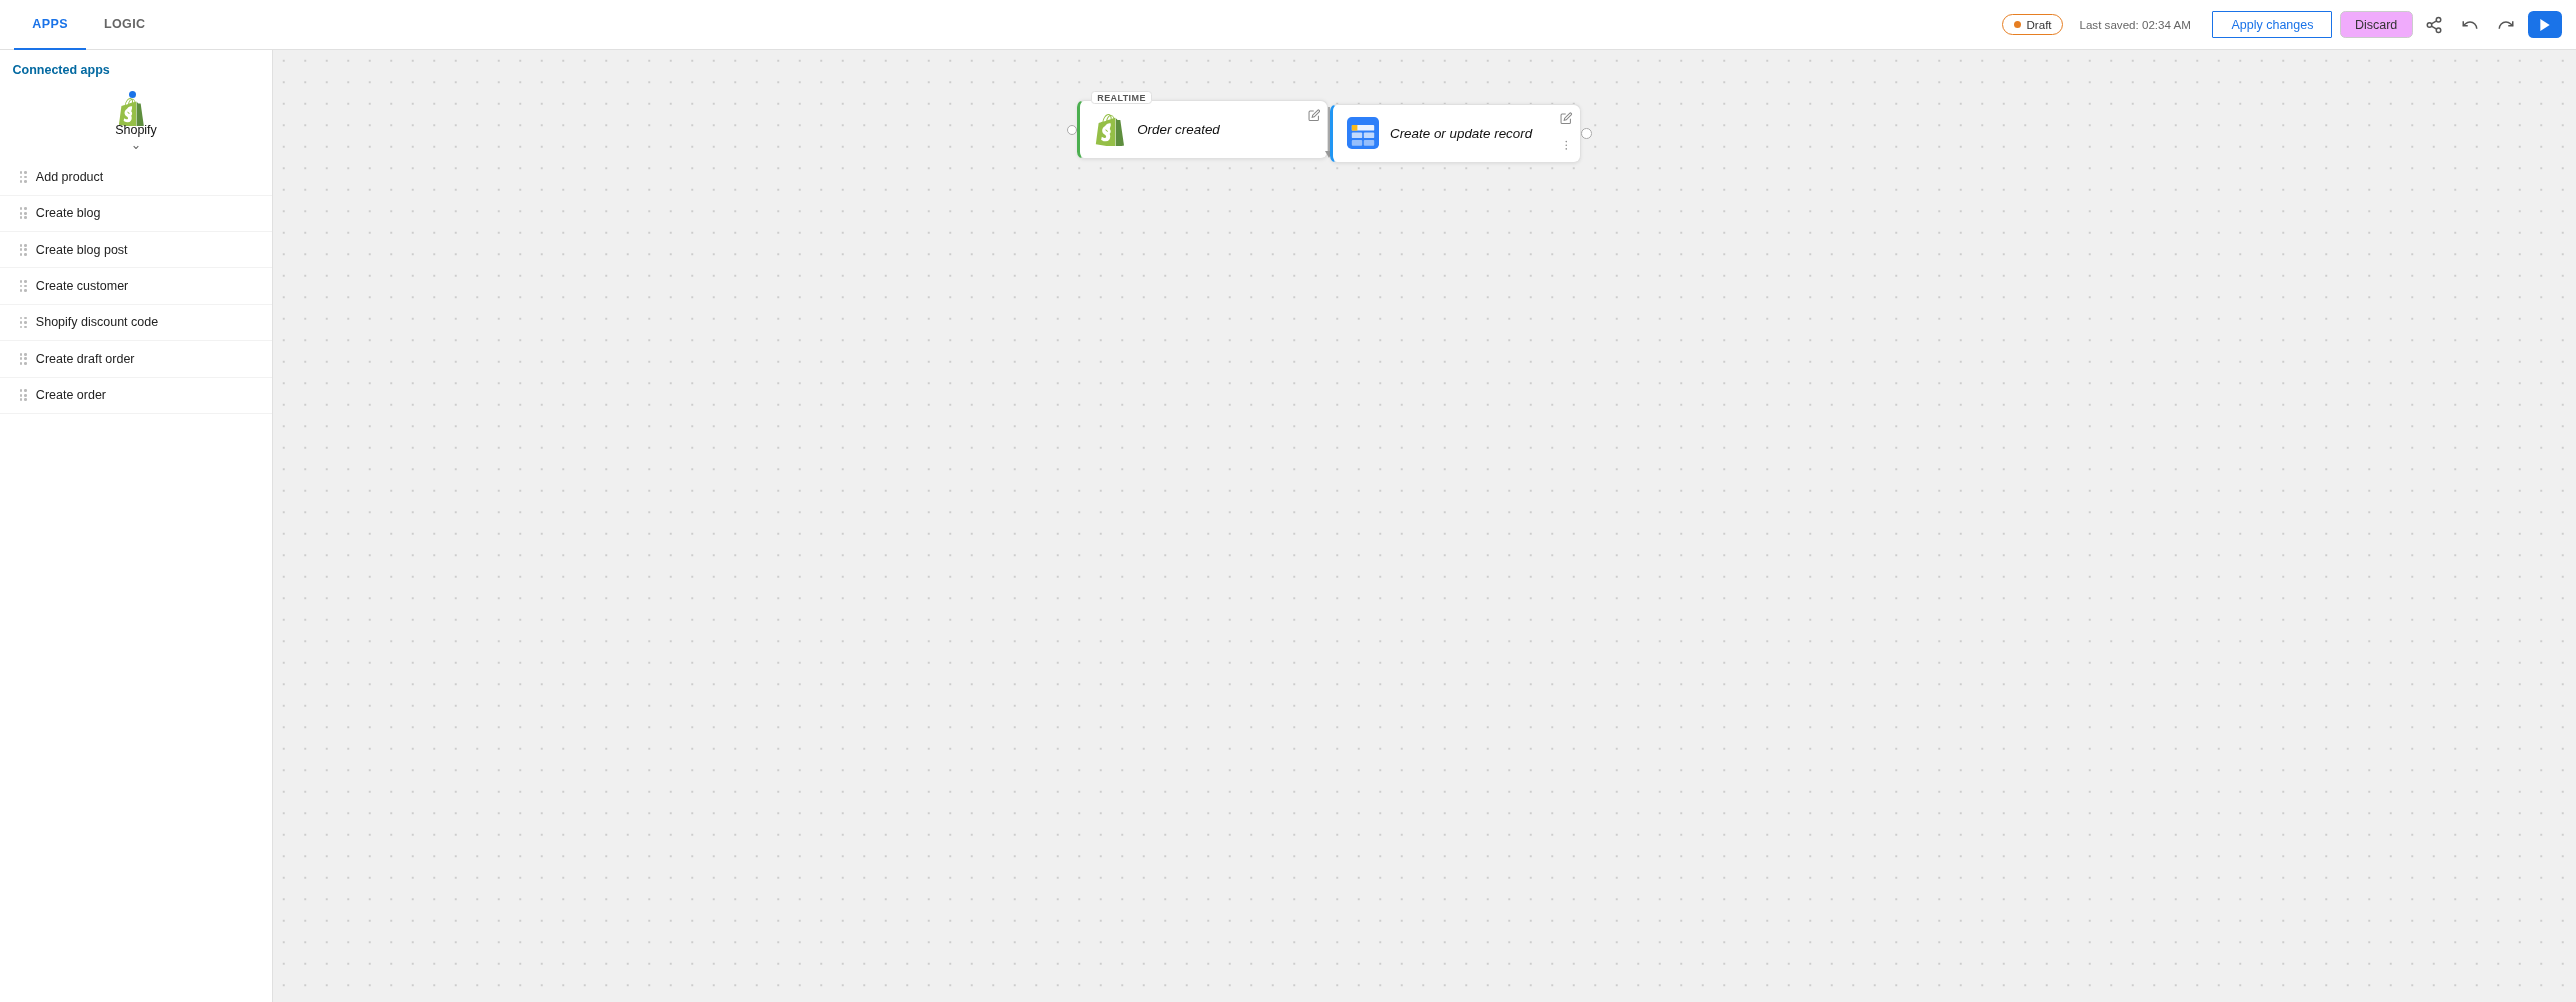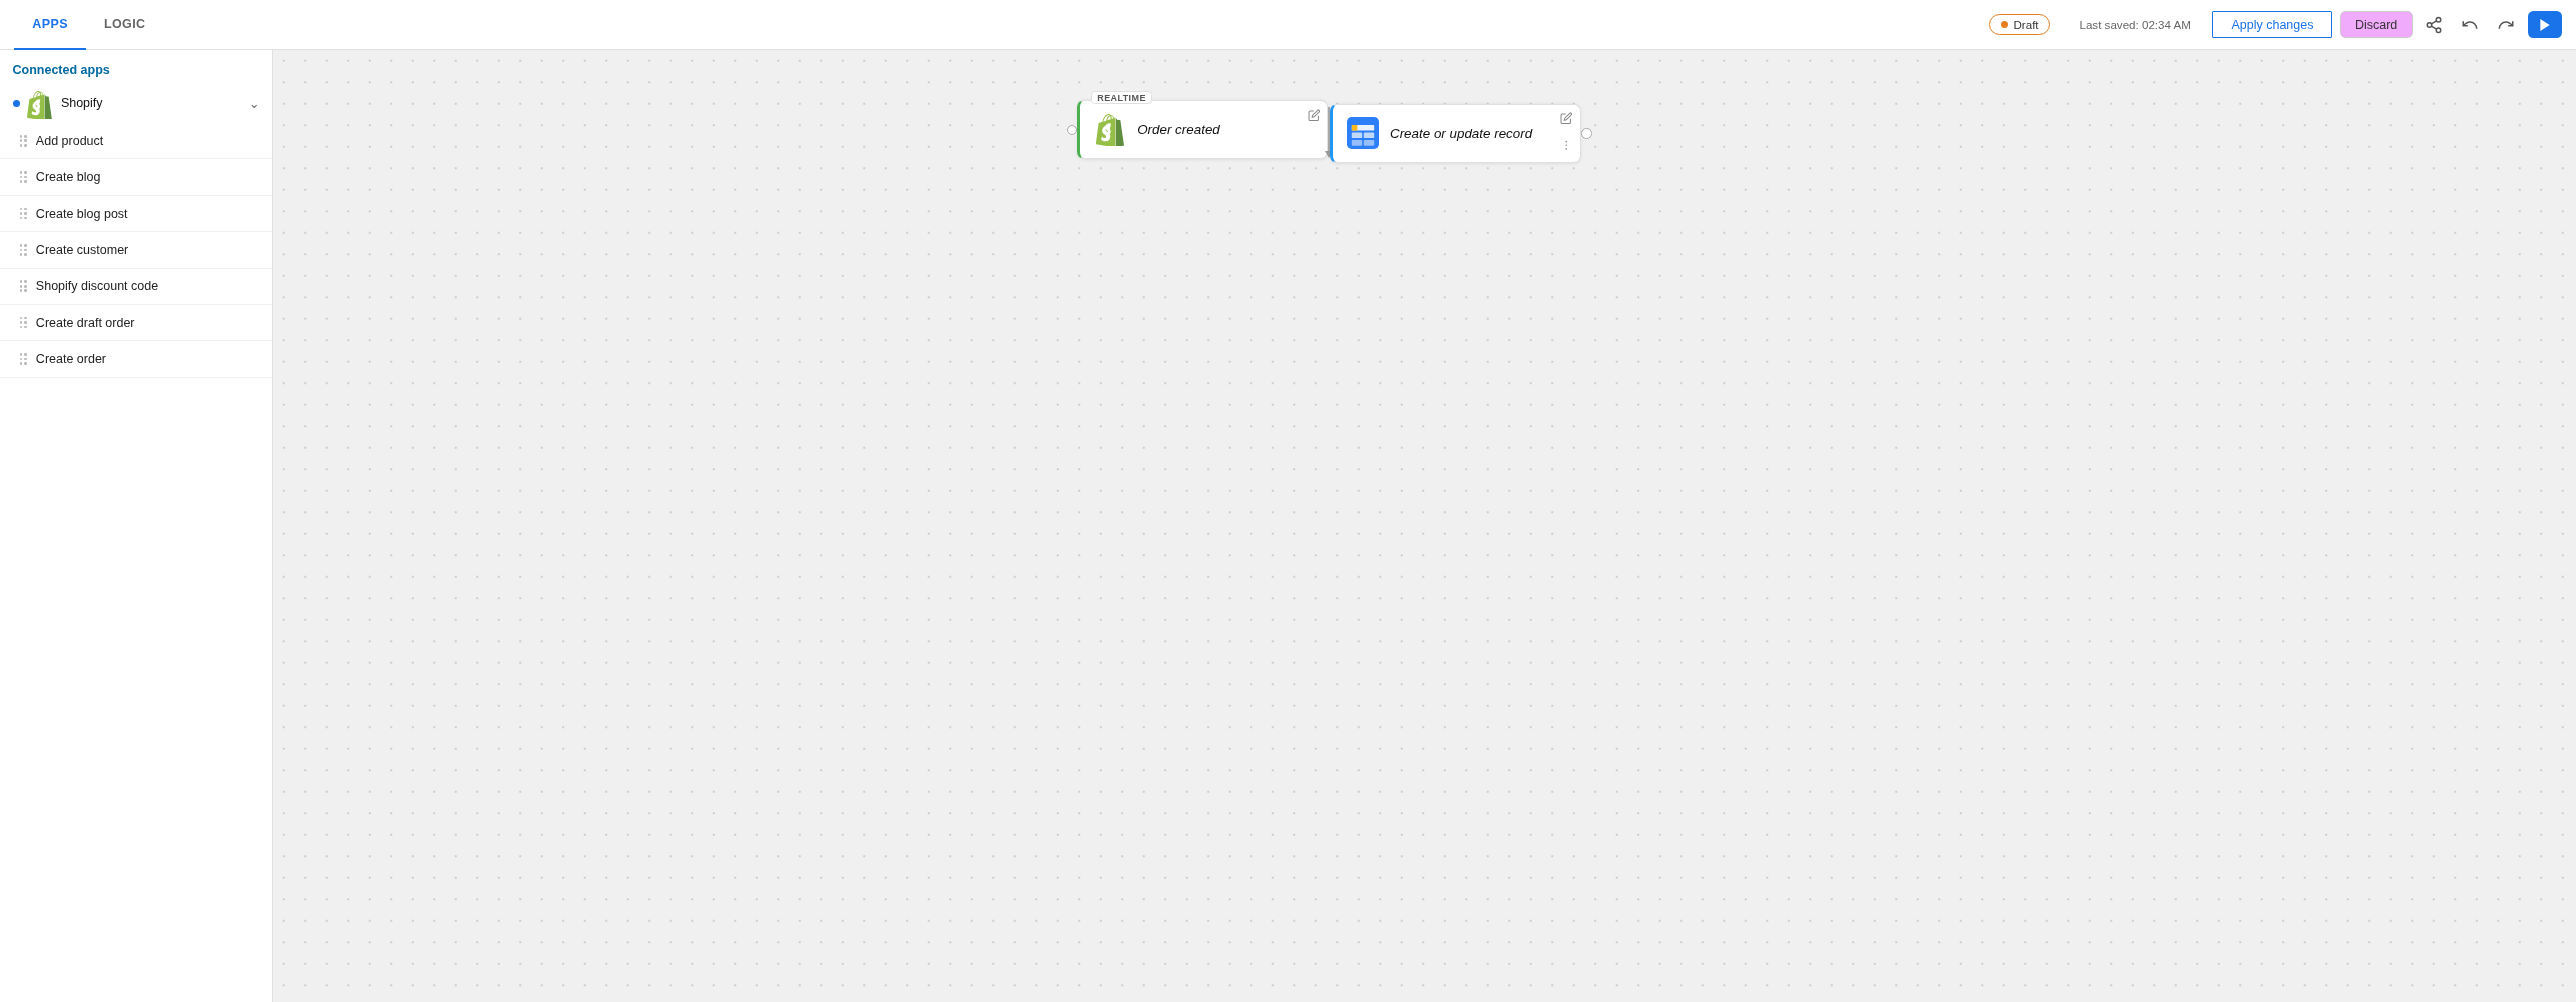--- a/index.html
+++ b/index.html
@@ -47,21 +47,21 @@
     }
     .draft-badge {
       display: flex;
       align-items: center;
       gap: 5.4px;
       border: 1.3px solid #e67e22;
       border-radius: 18px;
       padding: 2.7px 10.7px;
       font-size: 11.6px;
       color: #333;
-      margin-right: 22px;
+      margin-right: 9px;
     }
     .draft-dot {
       width: 7.2px;
       height: 7.2px;
       background: #e67e22;
       border-radius: 50%;
     }
     .last-saved {
       font-size: 11.6px;
       color: #666;
@@ -145,20 +145,21 @@
       font-size: 12.5px;
       font-weight: 600;
       color: #0369a1;
       padding: 12.5px 12.5px 7.2px;
     }
     .sidebar-app-header {
       display: flex;
       align-items: center;
       padding: 7.2px 12.5px;
       cursor: pointer;
+      flex-direction: column;
     }
     .app-dot {
       width: 7.2px;
       height: 7.2px;
       background: #1a73e8;
       border-radius: 50%;
       margin-right: 7.2px;
     }
     .shopify-icon-wrap {
       width: 25px;

